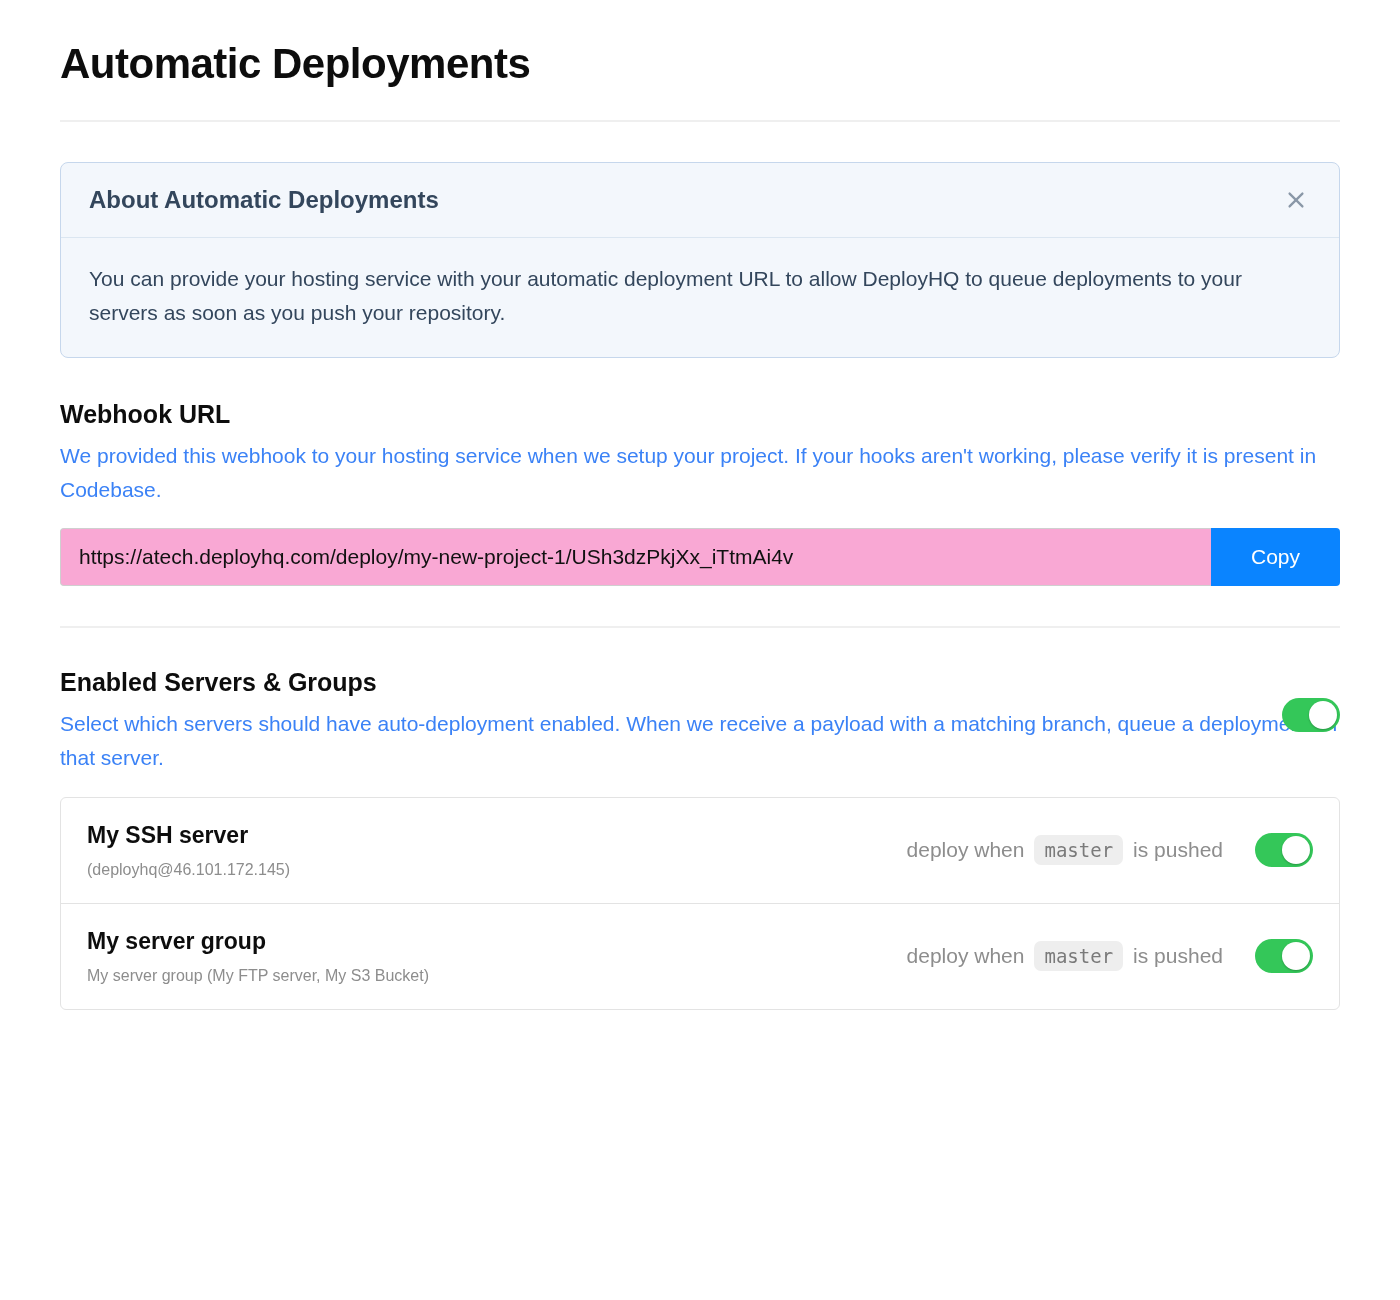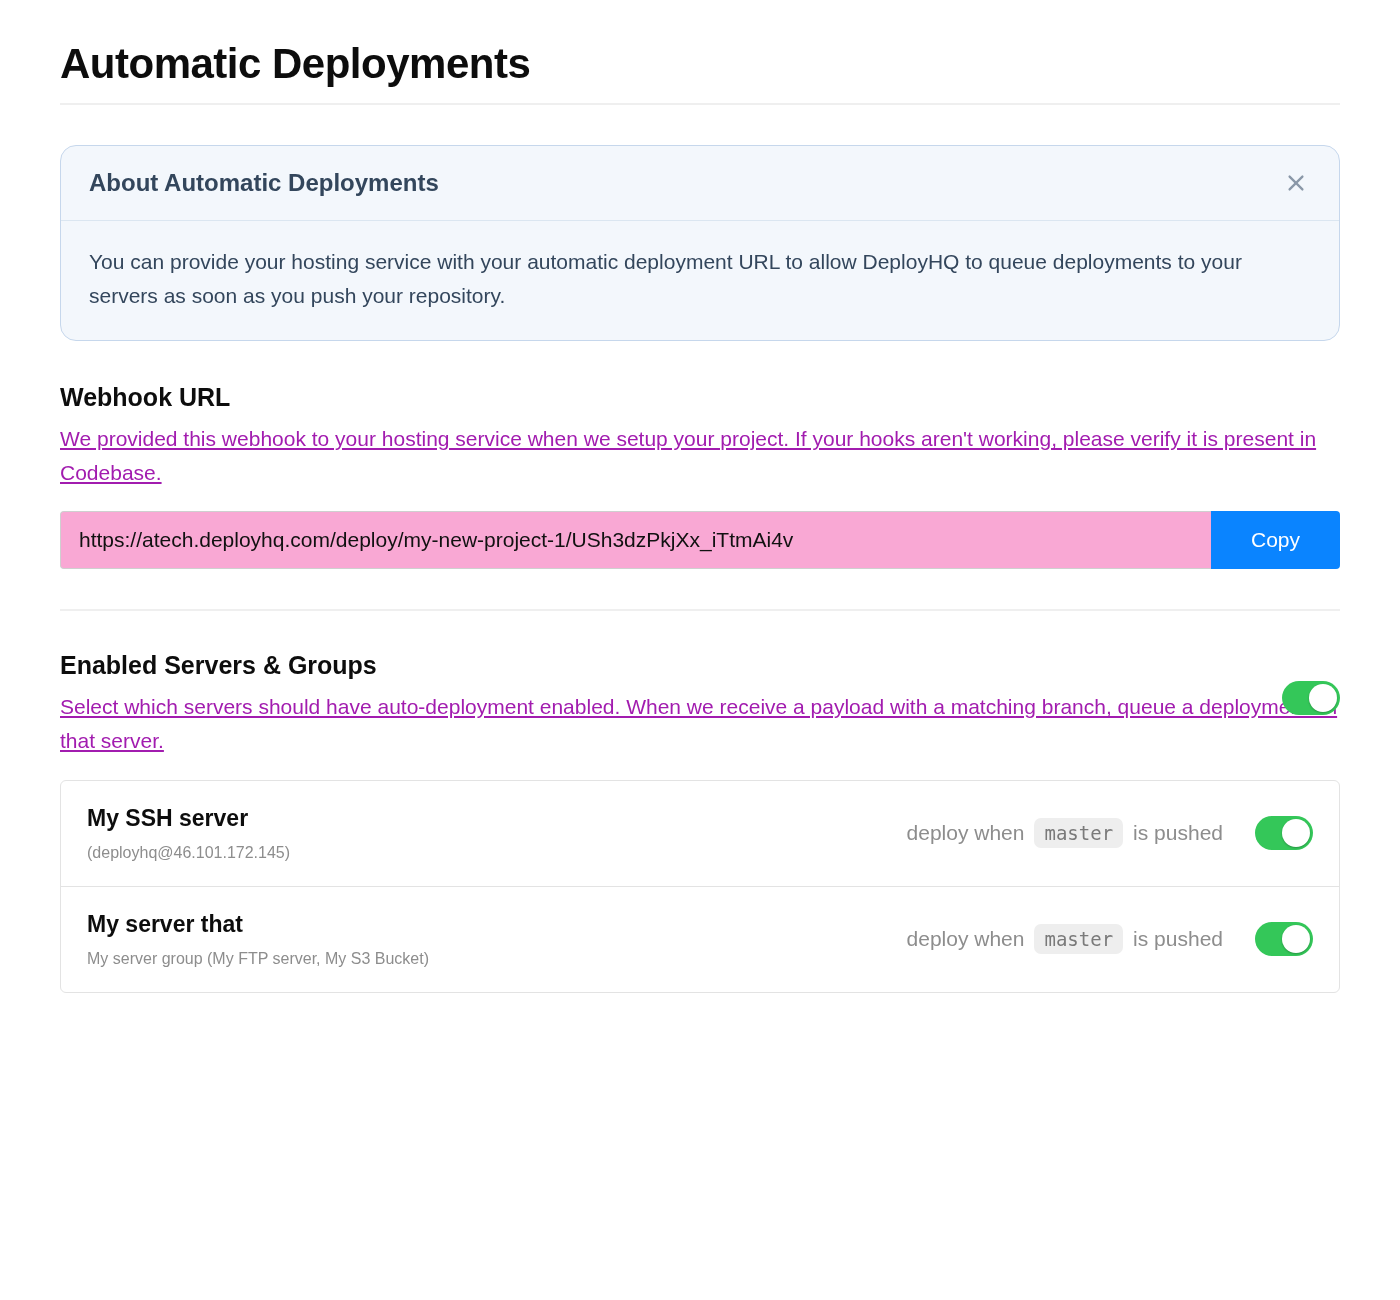--- a/index.html
+++ b/index.html
@@ -8,36 +8,36 @@
       background: #fff;
       padding: 40px 60px;
       color: #0d0d0d;
       font-size: 20px;
       width: 1400px;
     }
     .page-title {
       font-size: 42px;
       font-weight: 700;
       letter-spacing: -0.5px;
-      margin-bottom: 15px;
+      margin-bottom: 32px;
     }
     .hr {
       border: none;
       border-top: 2px solid #efefef;
       margin: 0;
     }
     .section-divider {
       border: none;
       border-top: 2px solid #efefef;
       margin: 40px 0 40px 0;
     }
     .info-box {
       margin-top: 40px;
       border: 1px solid #c6d7ec;
-      border-radius: 16px;
+      border-radius: 8px;
       background: #f3f7fc;
       overflow: hidden;
     }
     .info-box-header {
       display: flex;
       align-items: center;
       justify-content: space-between;
       padding: 22px 28px;
       border-bottom: 1px solid #dbe6f1;
     }
@@ -63,25 +63,24 @@
       font-size: 21px;
       line-height: 1.6;
     }
     .section-heading {
       font-size: 25px;
       font-weight: 700;
       margin-top: 42px;
       margin-bottom: 10px;
     }
     .section-desc {
-      color: #a21caf;
+      color: #3b82f6;
       font-size: 21px;
       line-height: 1.6;
       margin-bottom: 22px;
-      text-decoration: underline;
     }
     .webhook-row {
       display: flex;
       width: 100%;
     }
     .webhook-input {
       flex: 1;
       border: 1px solid #cfcfcf;
       border-right: none;
       border-radius: 4px 0 0 4px;
@@ -222,21 +221,21 @@
       <span>deploy when</span>
       <span class="branch-chip">master</span>
       <span>is pushed</span>
     </div>
     <span class="toggle">
         <span class="knob"></span>
       </span>
   </div>
   <div class="server-row">
     <div class="server-info">
-      <div class="server-name">My server that</div>
+      <div class="server-name">My server group</div>
       <div class="server-sub">My server group (My FTP server, My S3 Bucket)</div>
     </div>
     <div class="deploy-cond">
       <span>deploy when</span>
       <span class="branch-chip">master</span>
       <span>is pushed</span>
     </div>
     <span class="toggle">
         <span class="knob"></span>
       </span>

